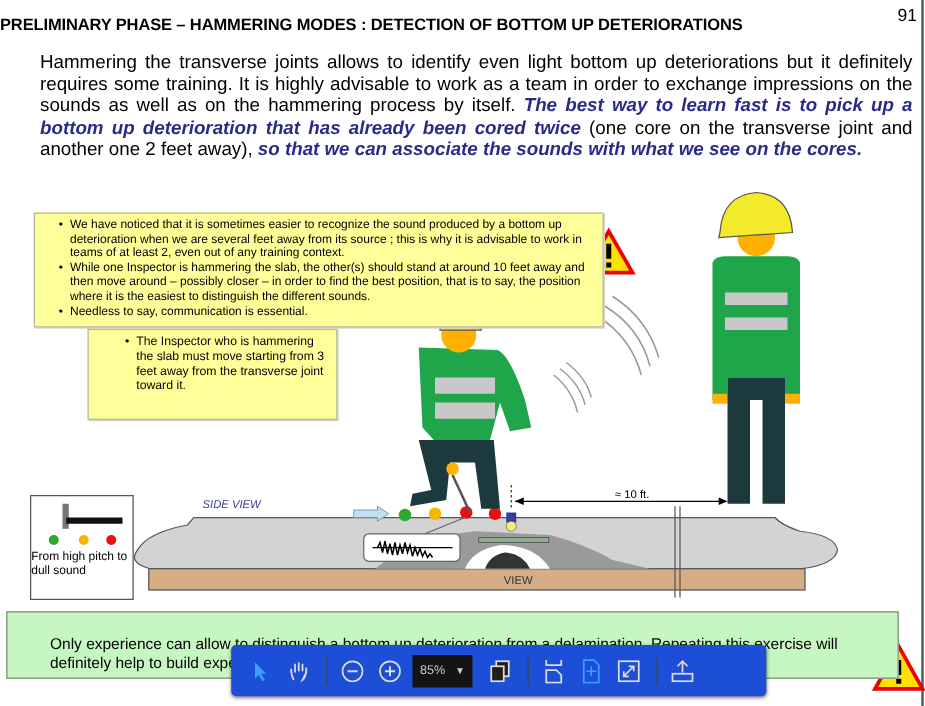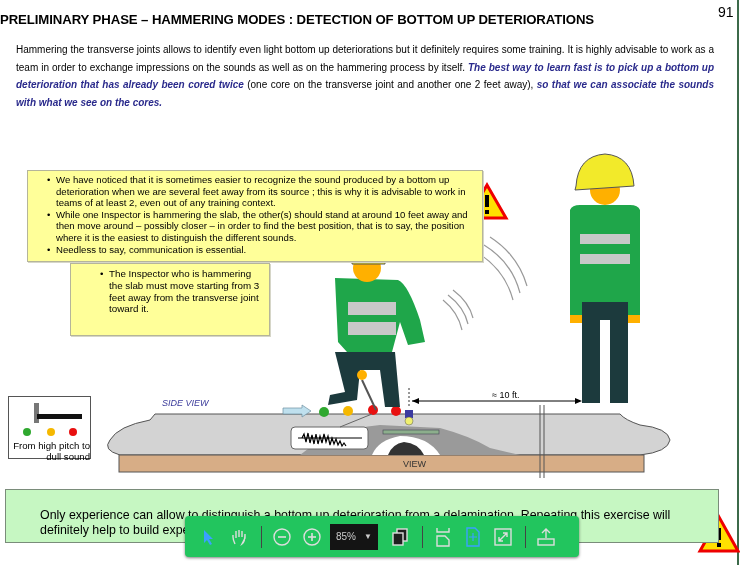--- a/index.html
+++ b/index.html
@@ -1,34 +1,34 @@
 <!DOCTYPE html>
 <html><head>
 <meta charset="utf-8">
 <style>
   html,body{margin:0;padding:0;}
   body{width:740px;height:565px;position:relative;overflow:hidden;background:#fff;font-family:"Liberation Sans",sans-serif;color:#000;}
   .page-border{position:absolute;left:737px;top:0;width:2px;height:565px;background:#3c6a4a;}
   .page-num{position:absolute;left:718px;top:4px;font-size:14px;}
   .title{position:absolute;left:0;width:740px;top:12px;text-align:left;font-weight:bold;font-size:13.2px;letter-spacing:-0.1px;}
-  .intro{position:absolute;left:16px;top:41px;width:698px;font-size:10px;line-height:17.6px;text-align:justify;}
+  .intro{position:absolute;left:32px;top:41px;width:698px;font-size:15px;line-height:17.6px;text-align:justify;}
   .intro .em{color:#2a2a8c;font-style:italic;font-weight:bold;}
   .note{position:absolute;background:#ffff99;border:1px solid #b5b59a;box-shadow:1px 1px 0 #d6d6c8;font-size:9.6px;line-height:11.6px;}
   .note ul{margin:0;padding:0 0 0 12px;list-style:none;}
   .note li{position:relative;}
   .note li:before{content:"•";position:absolute;left:-9px;}
   .note1{left:27px;top:134px;width:456px;height:92px;padding:3px 6px 0 16px;box-sizing:border-box;margin-top:36px;}
   .note2{left:70px;top:263px;width:200px;height:73px;padding:4px 6px 0 26px;box-sizing:border-box;font-size:9.8px;line-height:11.8px;}
-  .legend{position:absolute;left:8px;top:396px;width:83px;height:63px;border:1px solid #555;background:#fff;box-sizing:border-box;text-align:right;font-size:9.6px;line-height:11px;}
+  .legend{position:absolute;left:24px;top:396px;width:83px;height:84px;border:1px solid #555;background:#fff;box-sizing:border-box;text-align:left;font-size:9.6px;line-height:11px;}
   .legend .lbl{position:absolute;left:0;right:0;top:43px;}
   .side-view{position:absolute;left:162px;top:398px;font-size:9px;font-style:italic;color:#3a3a9a;}
   .dist{position:absolute;left:492px;top:390px;font-size:9px;}
   .base-lbl{position:absolute;left:403px;top:459px;font-size:9px;color:#333;}
   .conclusion{position:absolute;left:5px;top:489px;width:714px;height:54px;background:#c6f7c2;border:1px solid #7a8c7a;box-sizing:border-box;padding:18px 0 0 34px;font-size:12.4px;line-height:15px;}
-  .toolbar{position:absolute;left:185px;top:516px;width:394px;height:41px;background:#22c55e;border-radius:4px;box-shadow:0 1px 3px rgba(0,0,0,.5);display:flex;align-items:center;padding-left:12px;box-sizing:border-box;}
+  .toolbar{position:absolute;left:185px;top:516px;width:428px;height:41px;background:#1d4ed8;border-radius:4px;box-shadow:0 1px 3px rgba(0,0,0,.5);display:flex;align-items:center;padding-left:12px;box-sizing:border-box;}
   .tb{width:24px;height:24px;display:flex;align-items:center;justify-content:center;margin-right:6px;cursor:pointer;}
   .sep{width:1px;height:22px;background:#444;margin:0 8px 0 4px;}
   .zoomsel{width:48px;height:26px;background:#141414;display:flex;align-items:center;justify-content:space-between;padding:0 6px;box-sizing:border-box;color:#ccc;font-size:10px;margin-right:10px;cursor:pointer;}
   svg{display:block;}
 </style>
 </head>
 <body>
 
 <div class="page-border"></div>
 <div class="page-num">91</div>

